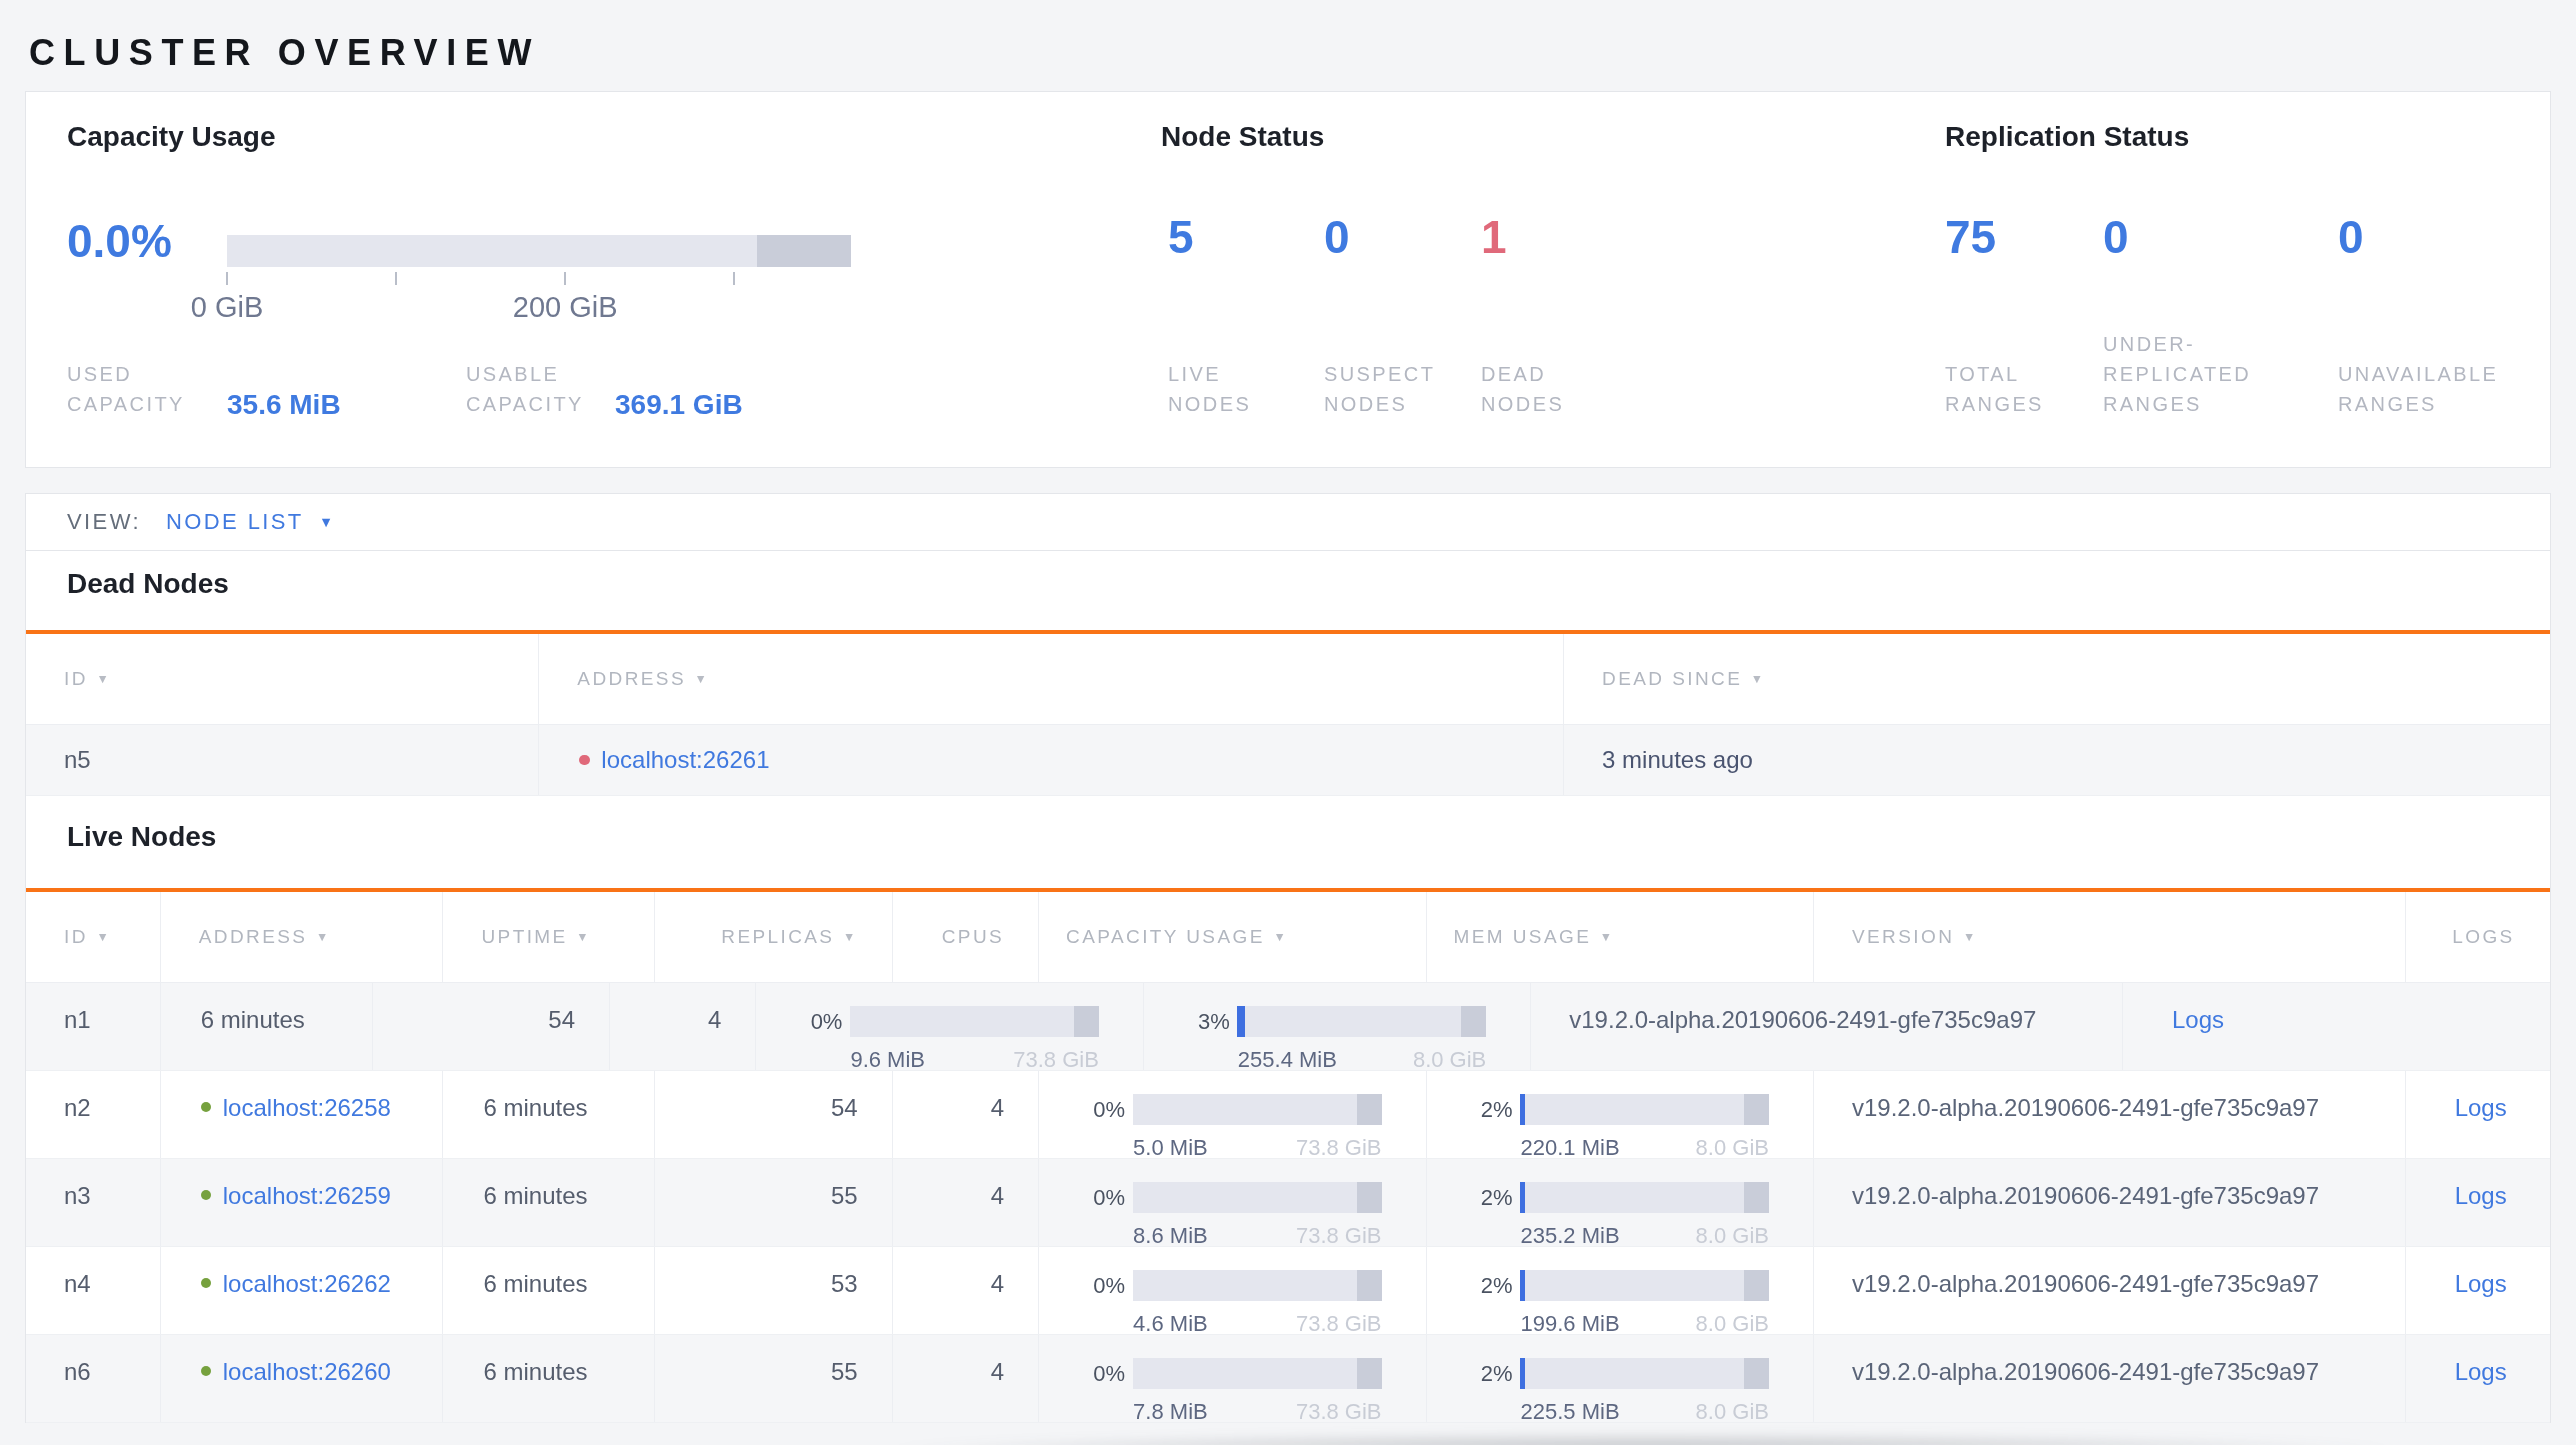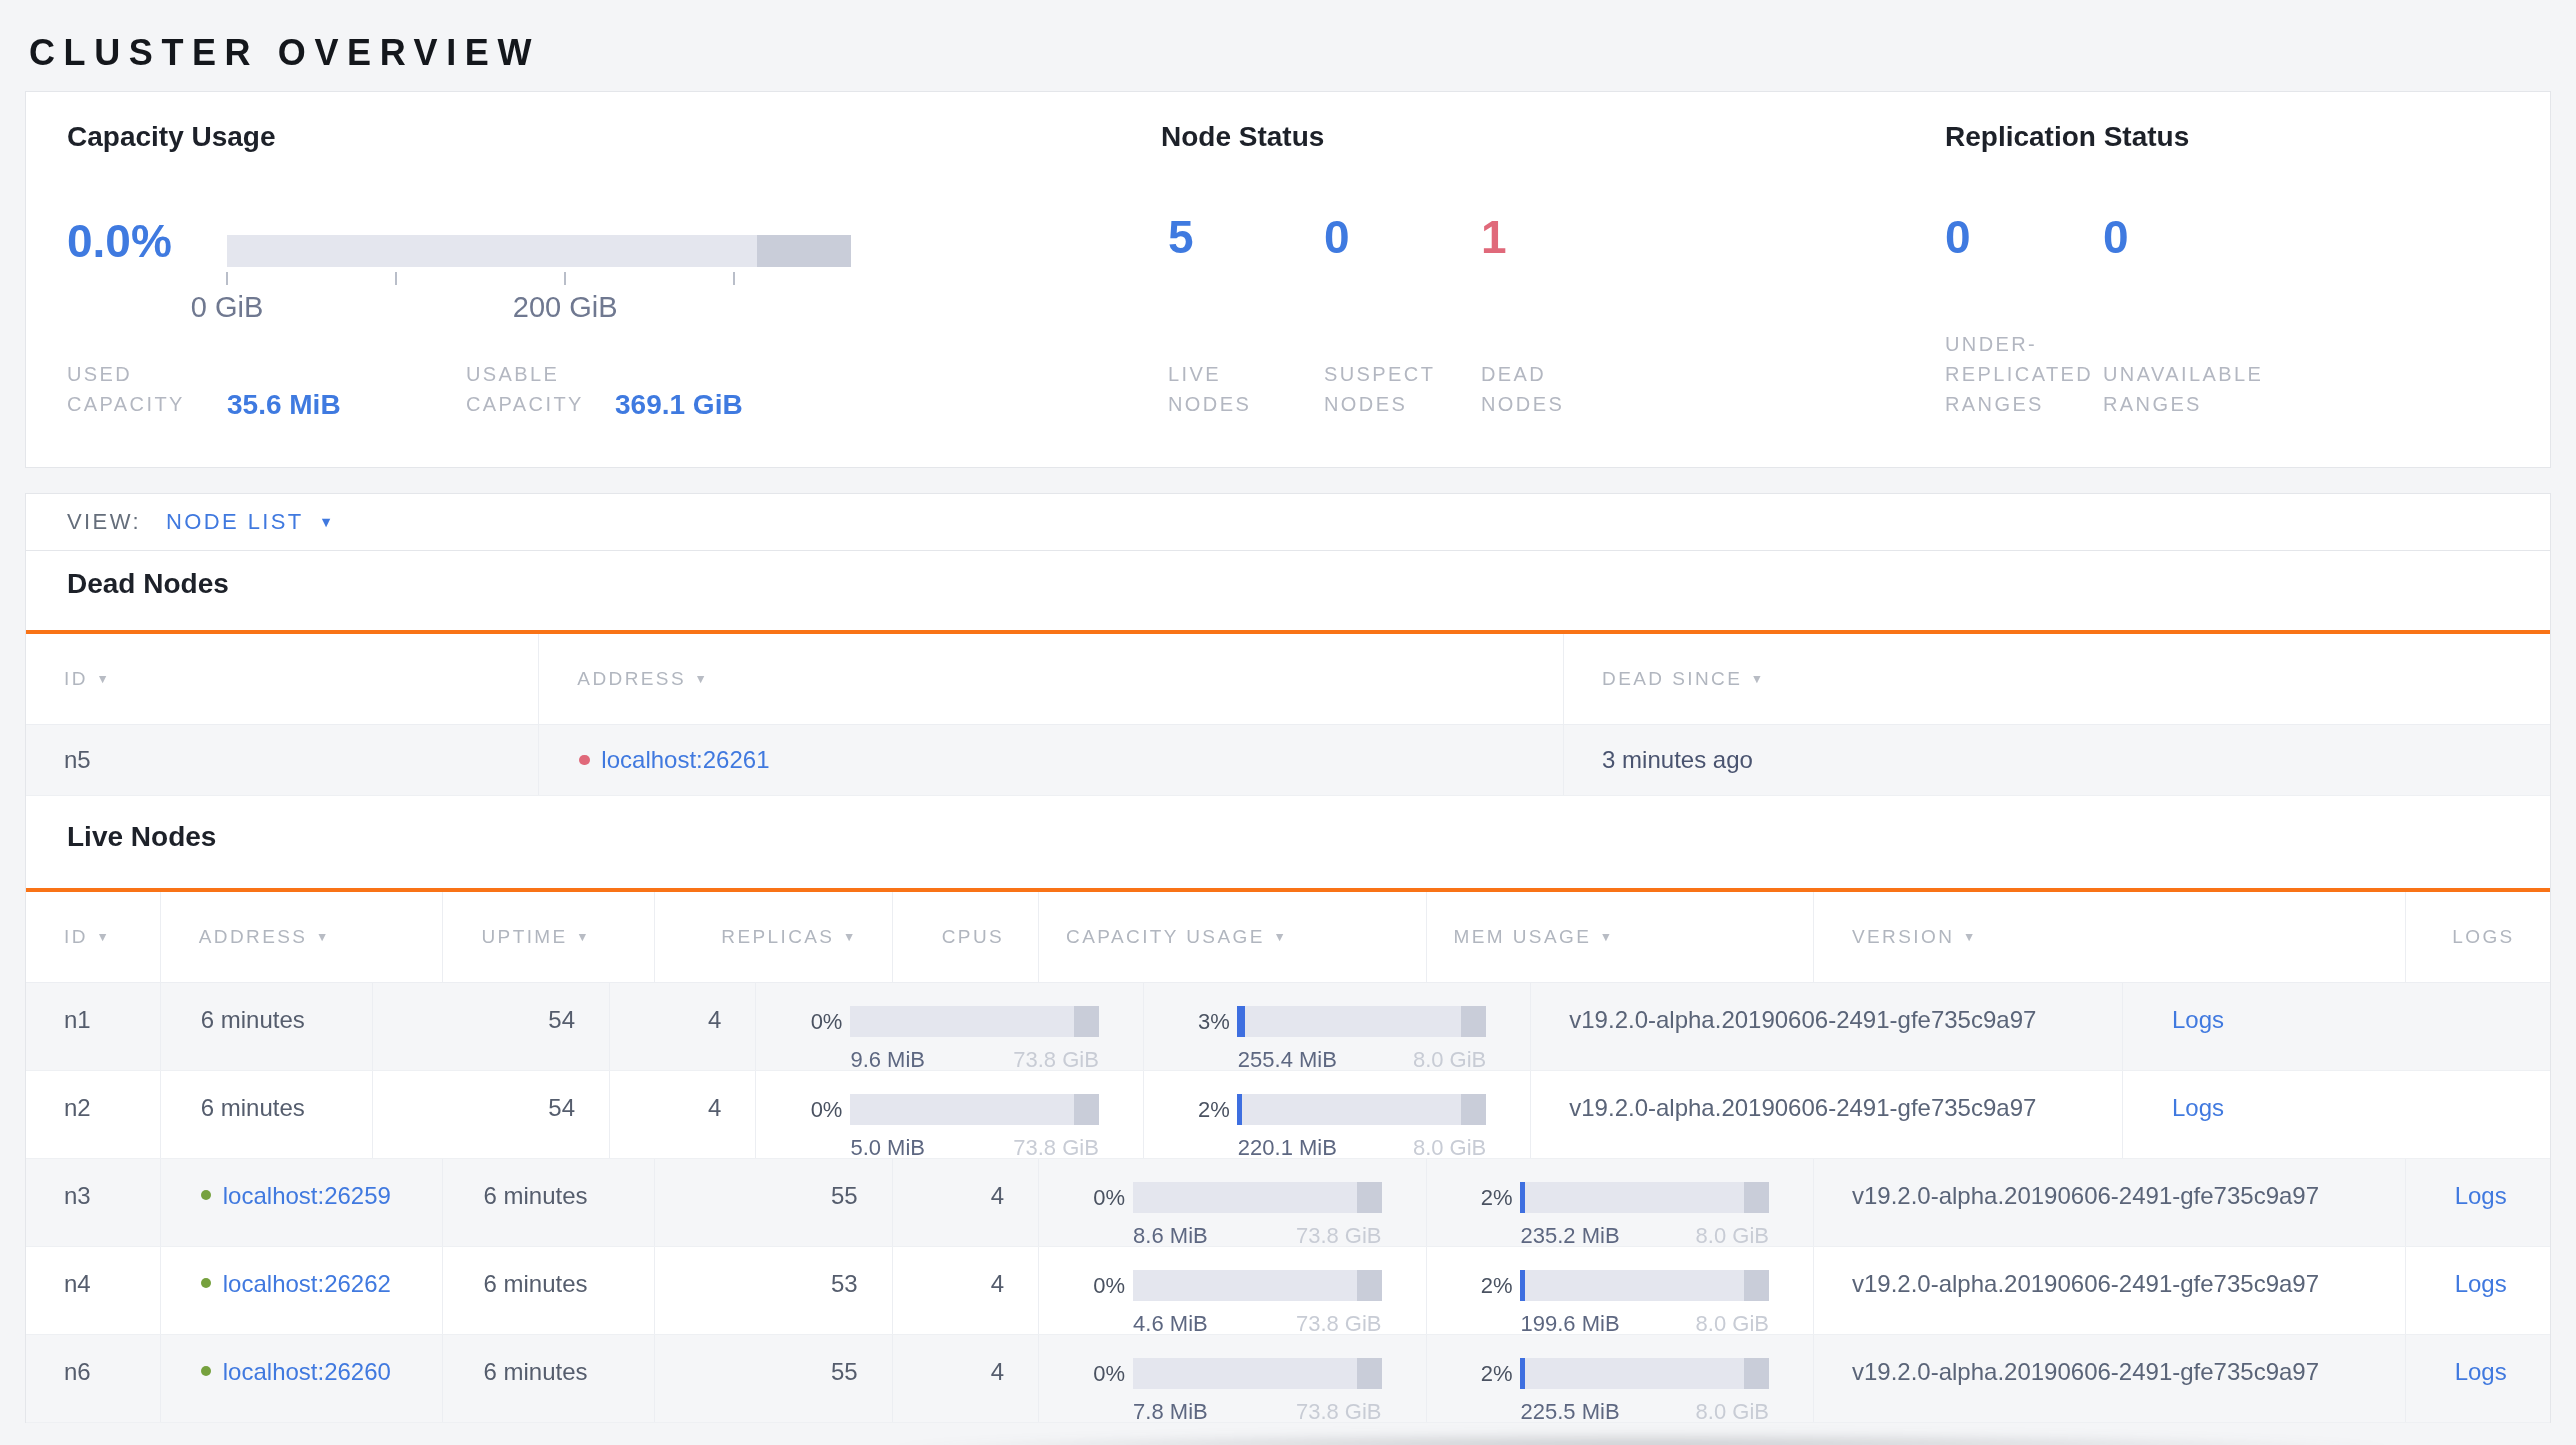--- a/index.html
+++ b/index.html
@@ -192,20 +192,24 @@
           <div class="stat-label">DEAD NODES</div>
         </div>
 
     </div>
   </div>
 
   <div>
     <div class="sec-title" id="repl-title">Replication Status</div>
     <div class="stat-row" id="repl-stats">
 
+        <div class="stat">
+          <div class="stat-value big" data-tone="accent">75</div>
+          <div class="stat-label">TOTAL RANGES</div>
+        </div>
 
         <div class="stat">
           <div class="stat-value big" data-tone="accent">0</div>
           <div class="stat-label">UNDER-REPLICATED RANGES</div>
         </div>
 
         <div class="stat">
           <div class="stat-value big" data-tone="accent">0</div>
           <div class="stat-label">UNAVAILABLE RANGES</div>
         </div>
@@ -326,20 +330,24 @@
             </div>
           </div>
           <div class="cell lc8 c-ver">v19.2.0-alpha.20190606-2491-gfe735c9a97</div>
           <div class="cell lc9 c-logs">
             <a class="logs-link">Logs</a>
           </div>
         </div>
 
         <div class="trow">
           <div class="cell lc1 c-id">n2</div>
+          <div class="cell lc2 c-addr">
+            <span class="dot live"></span>
+            <a class="addr-link">localhost:26258</a>
+          </div>
           <div class="cell lc3 c-up">6 minutes</div>
           <div class="cell lc4 c-num">54</div>
           <div class="cell lc5 c-num">4</div>
           <div class="cell lc6 c-meter">
             <div class="meter-top">
               <span class="pct">0%</span>
               <div class="track">
                 <div class="seg-fill" style="width: 0%;"></div>
                 <div class="seg-dark" style="left: 90%;"></div>
               </div>

